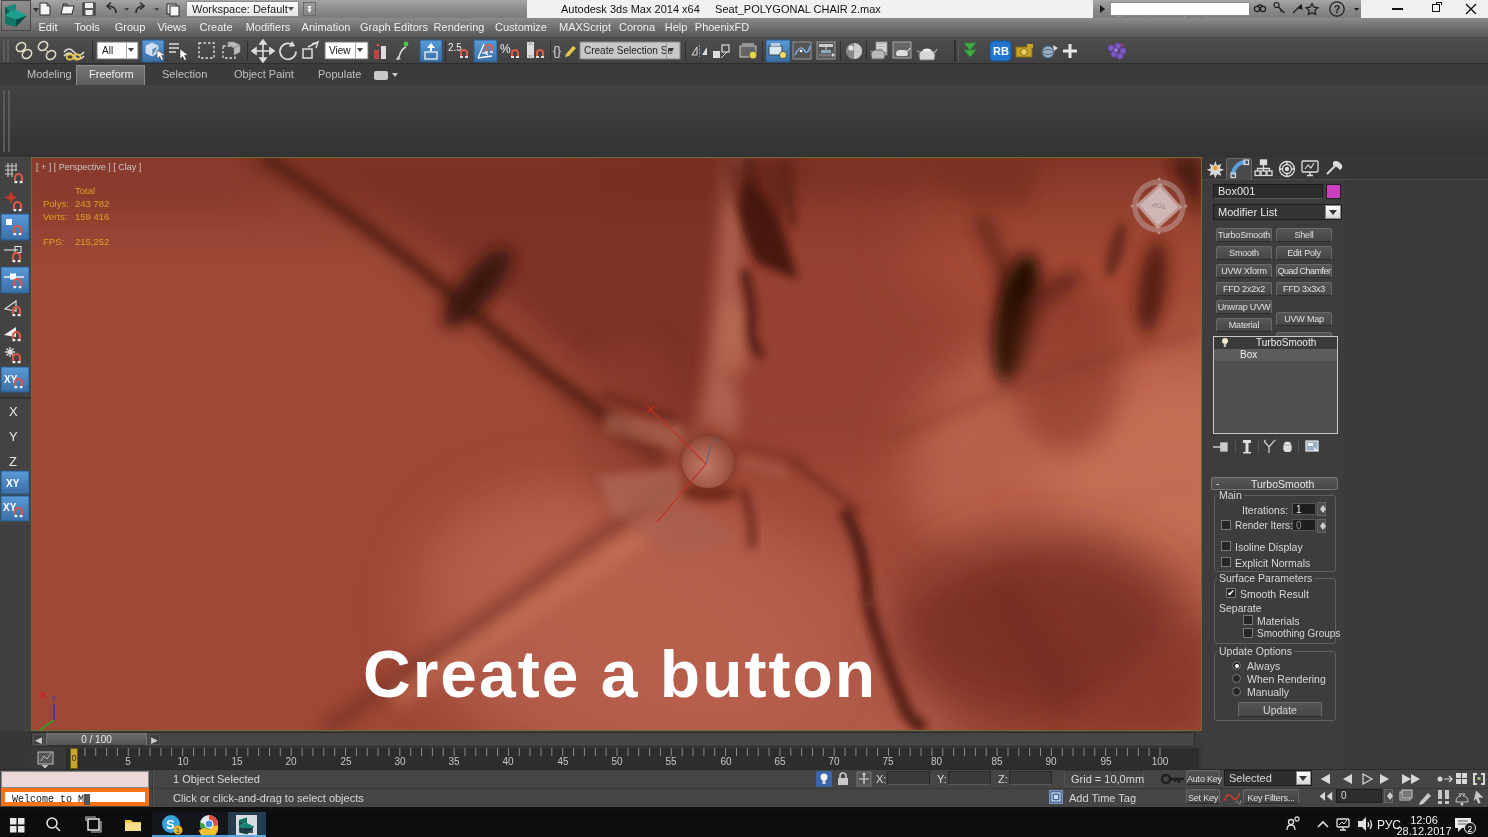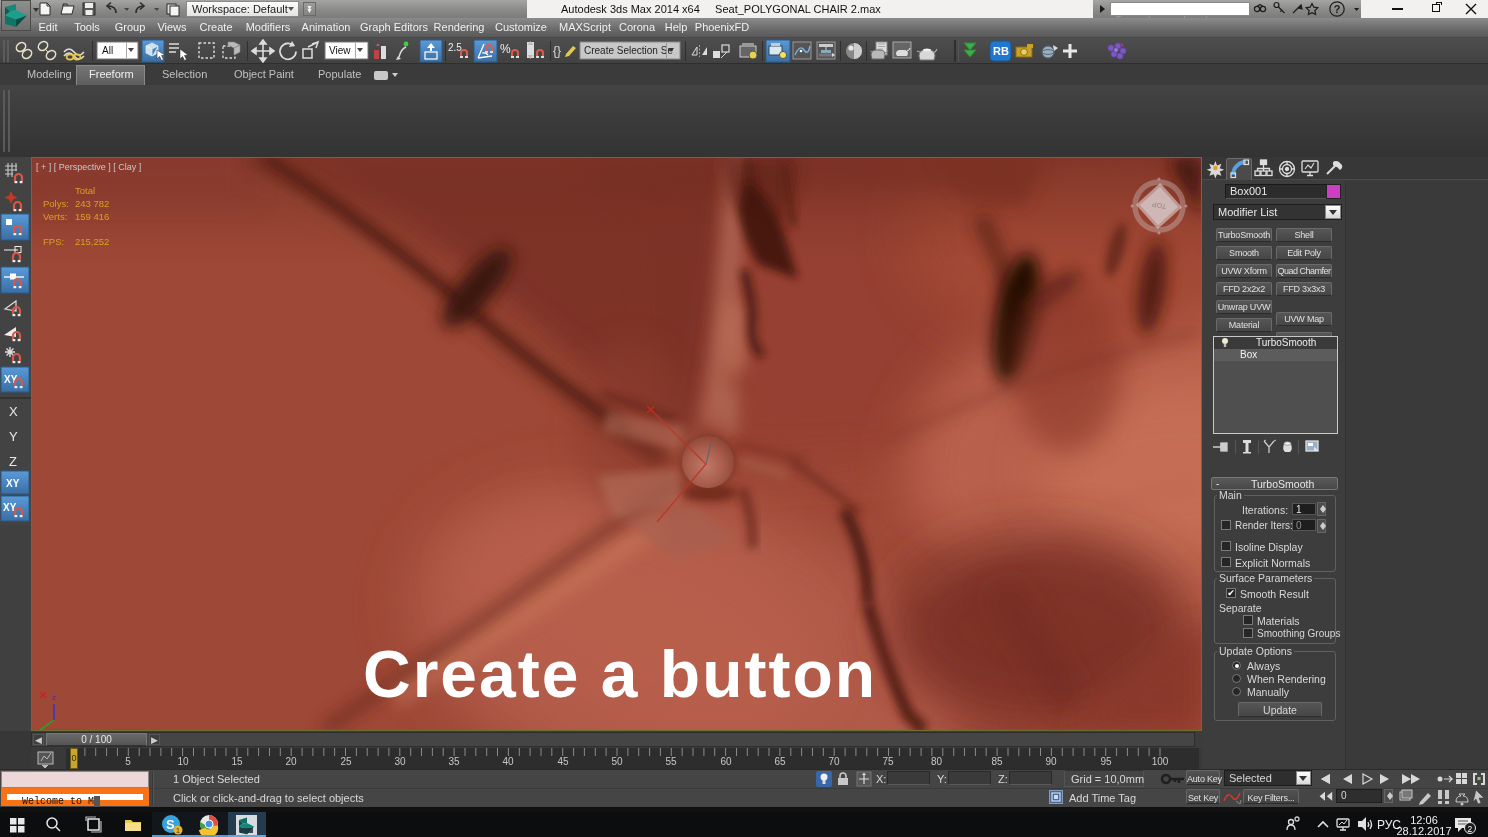--- a/index.html
+++ b/index.html
@@ -589,21 +589,21 @@
           <rect x="0" y="1" width="16" height="11" rx="1"></rect>
           <path d="M 5,15.5 h 6 M 8,12 v 3"></path>
           <path d="M 3,9 l 3,-4 3,3 3,-5" stroke-width="1.1"></path>
         </g>
       <g transform="translate(124,3)">
           <path d="M 1,14 L 9,6" stroke="#ddd" stroke-width="2"></path>
           <path d="M 7,2 q 3,-2 6,0 l 3,3 q 1,3 -2,5 l -3,-3 q -3,0 -4,-2 z" fill="#ddd"></path>
         </g>
     </svg>
 
-    <div class="abs" style="left:11px;top:27px;width:110px;height:15px;background:#2c2c2c;border:1px solid #1a1a1a;border-bottom-color:#555;color:#e8e8e8;padding:0 0 0 4px;margin-left:12px;">Box001</div>
+    <div class="abs" style="left:11px;top:27px;width:110px;height:15px;background:#2c2c2c;border:1px solid #1a1a1a;border-bottom-color:#555;color:#e8e8e8;padding:0 0 0 4px;">Box001</div>
     <div class="abs" style="left:124px;top:27px;width:15px;height:15px;background:#cc3fc0;border:1px solid #222;"></div>
 
     <div class="abs" style="left:11px;top:47px;width:129px;height:16px;background:#333333;border:1px solid #1e1e1e;color:#e8e8e8;padding:1px 0 0 4px;">Modifier List</div>
     <div class="abs" style="left:123px;top:48px;width:16px;height:14px;background:linear-gradient(#fdfdfd,#d8d8d8);border:1px solid #888;"></div>
     <div class="abs" style="left:127px;top:53px;width:0;height:0;border-left:4px solid transparent;border-right:4px solid transparent;border-top:5px solid #333;"></div>
 
     <div class="abs btn2" style="left:14px;top:71px;width:56px;">TurboSmooth</div>
     <div class="abs btn2" style="left:74px;top:71px;width:56px;">Shell</div>
     <div class="abs btn2" style="left:14px;top:89px;width:56px;">Smooth</div>
     <div class="abs btn2" style="left:74px;top:89px;width:56px;">Edit Poly</div>
@@ -847,21 +847,21 @@
         <div class="abs" style="left:1148px;top:8px;width:24px;text-align:center;font-size:10px;color:#c8c8c8;">100</div>
       </div>
     <div class="abs" style="left:70px;top:0;width:8px;height:21px;background:#c8a62c;border:1px solid #6e5a10;font-size:9px;color:#3a3000;text-align:center;line-height:19px;">0</div>
   </div>
 
   <div class="abs" id="statusbar" style="left:0;top:769px;width:1488px;height:38px;background:#454545;color:#d8d8d8;font-size:11px;">
     <div class="abs" style="left:0;top:0;width:1488px;height:1px;background:#2a2a2a;"></div>
     <div class="abs" style="left:0;top:19px;width:1488px;height:1px;background:#3a3a3a;"></div>
 
     <div class="abs" style="left:1px;top:2px;width:148px;height:17px;background:#ecd8d8;border:1px solid #888;"></div>
-    <div class="abs" style="left:1px;top:19px;width:148px;height:18px;background:#ffffff;border:6px solid #f97316;font-family:'Liberation Mono',monospace;font-size:10px;color:#111;padding:2px 0 0 15px;">Welcome to M<span style="background:#555;color:#555;">&nbsp;</span></div>
+    <div class="abs" style="left:1px;top:19px;width:148px;height:18px;background:#ffffff;border:4px solid #f97316;font-family:'Liberation Mono',monospace;font-size:10px;color:#111;padding:2px 0 0 7px;">Welcome to M<span style="background:#555;color:#555;">&nbsp;</span></div>
     <div class="abs" style="left:152px;top:2px;width:2px;height:34px;background:#383838;border-right:1px solid #555;"></div>
     <div class="abs tx" style="left:173px;top:4px;">1 Object Selected</div>
     <div class="abs tx" style="left:173px;top:23px;">Click or click-and-drag to select objects</div>
 
     <div class="abs" style="left:816px;top:2px;width:16px;height:16px;background:#3866a8;border-radius:2px;"></div>
     <svg class="abs" width="16" height="16" viewBox="0 0 16 16" style="left:816px;top:2px;">
         <circle cx="8" cy="6" r="3.5" fill="#f0f0f0"></circle>
         <rect x="6.5" y="9" width="3" height="4" fill="#ddd"></rect>
       </svg>
     <svg class="abs" width="14" height="16" viewBox="0 0 14 16" style="left:836px;top:2px;">

